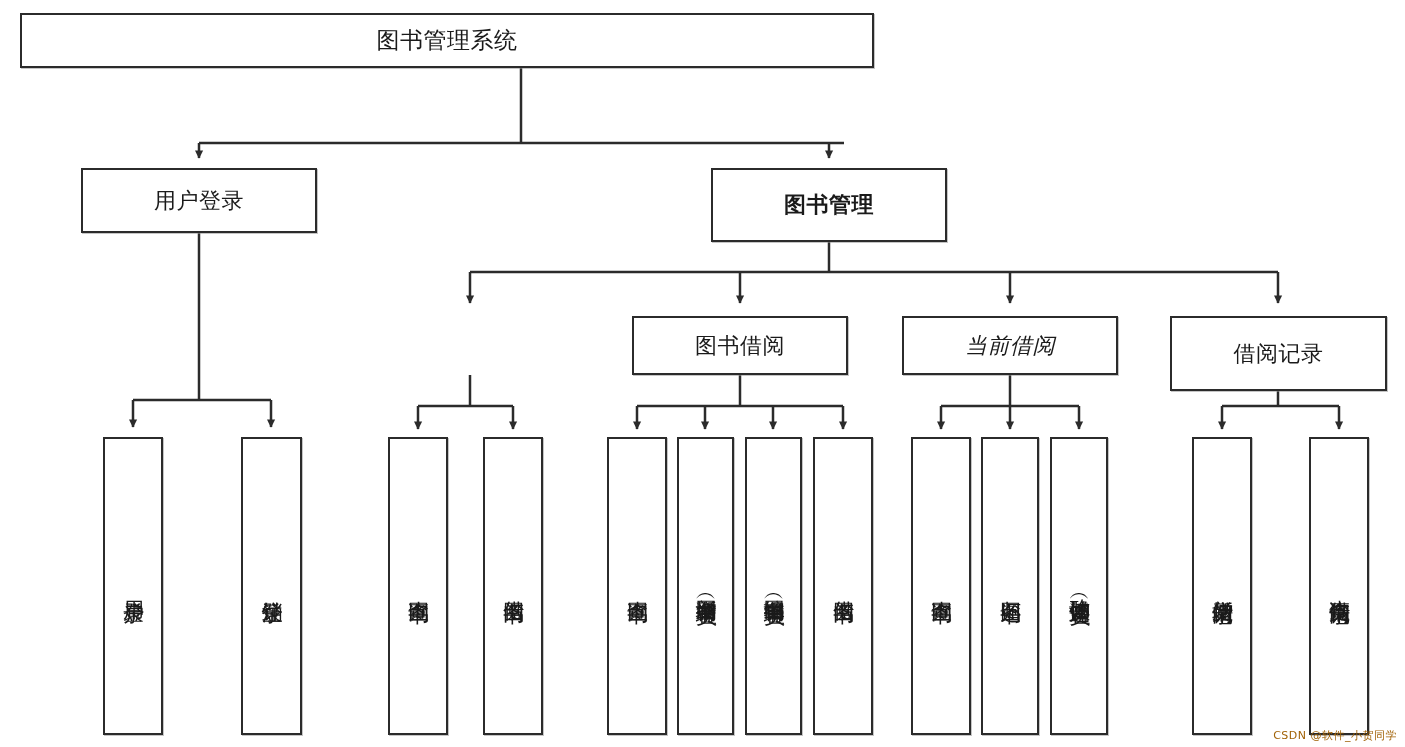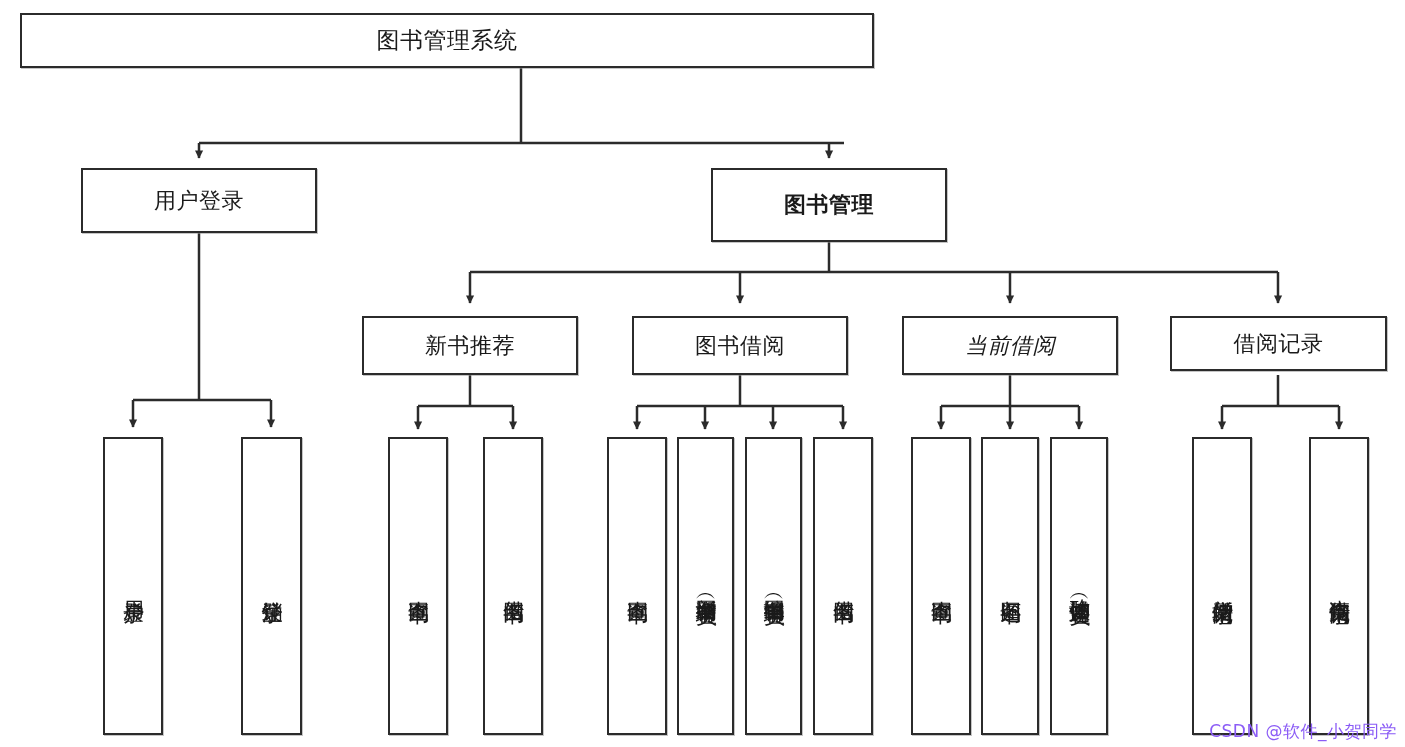--- a/index.html
+++ b/index.html
@@ -60,22 +60,22 @@
     text-orientation: upright;
     font-size: 21px;
     line-height: 1.12;
     letter-spacing: 1px;
     max-height: 100%;
   }
   .watermark {
     position: absolute;
     right: 8px;
     bottom: 4px;
-    font-size: 17px;
-    color: #8b5cf6;
+    font-size: 11px;
+    color: #a16207;
     letter-spacing: 0.5px;
     white-space: nowrap;
     user-select: none;
   }
 </style>
 </head>
 <body>
 
 <div id="canvas">
 
@@ -133,30 +133,27 @@
     <span class="lbl">图书管理系统</span>
   </div>
 
   <div class="node h" style="left:81px; top:168px; width:236px; height:65px;">
     <span class="lbl">用户登录</span>
   </div>
   <div class="node h" style="left:711px; top:168px; width:236px; height:74px;font-weight:bold;">
     <span class="lbl">图书管理</span>
   </div>
 
-  <div class="node h" style="left:362px; top:316px; width:216px; height:59px;">
-    <span class="lbl">新书推荐</span>
-  </div>
   <div class="node h" style="left:632px; top:316px; width:216px; height:59px;">
     <span class="lbl">图书借阅</span>
   </div>
   <div class="node h" style="left:902px; top:316px; width:216px; height:59px;font-style:italic;">
     <span class="lbl">当前借阅</span>
   </div>
-  <div class="node h" style="left:1170px; top:316px; width:217px; height:55px;">
+  <div class="node h" style="left:1170px; top:316px; width:217px; height:75px;">
     <span class="lbl">借阅记录</span>
   </div>
 
   <div class="node v" style="left:103px; top:437px; width:60px; height:298px;">
     <span class="lbl">用户登录</span>
   </div>
   <div class="node v" style="left:241px; top:437px; width:61px; height:298px;">
     <span class="lbl">注销登录</span>
   </div>
 

